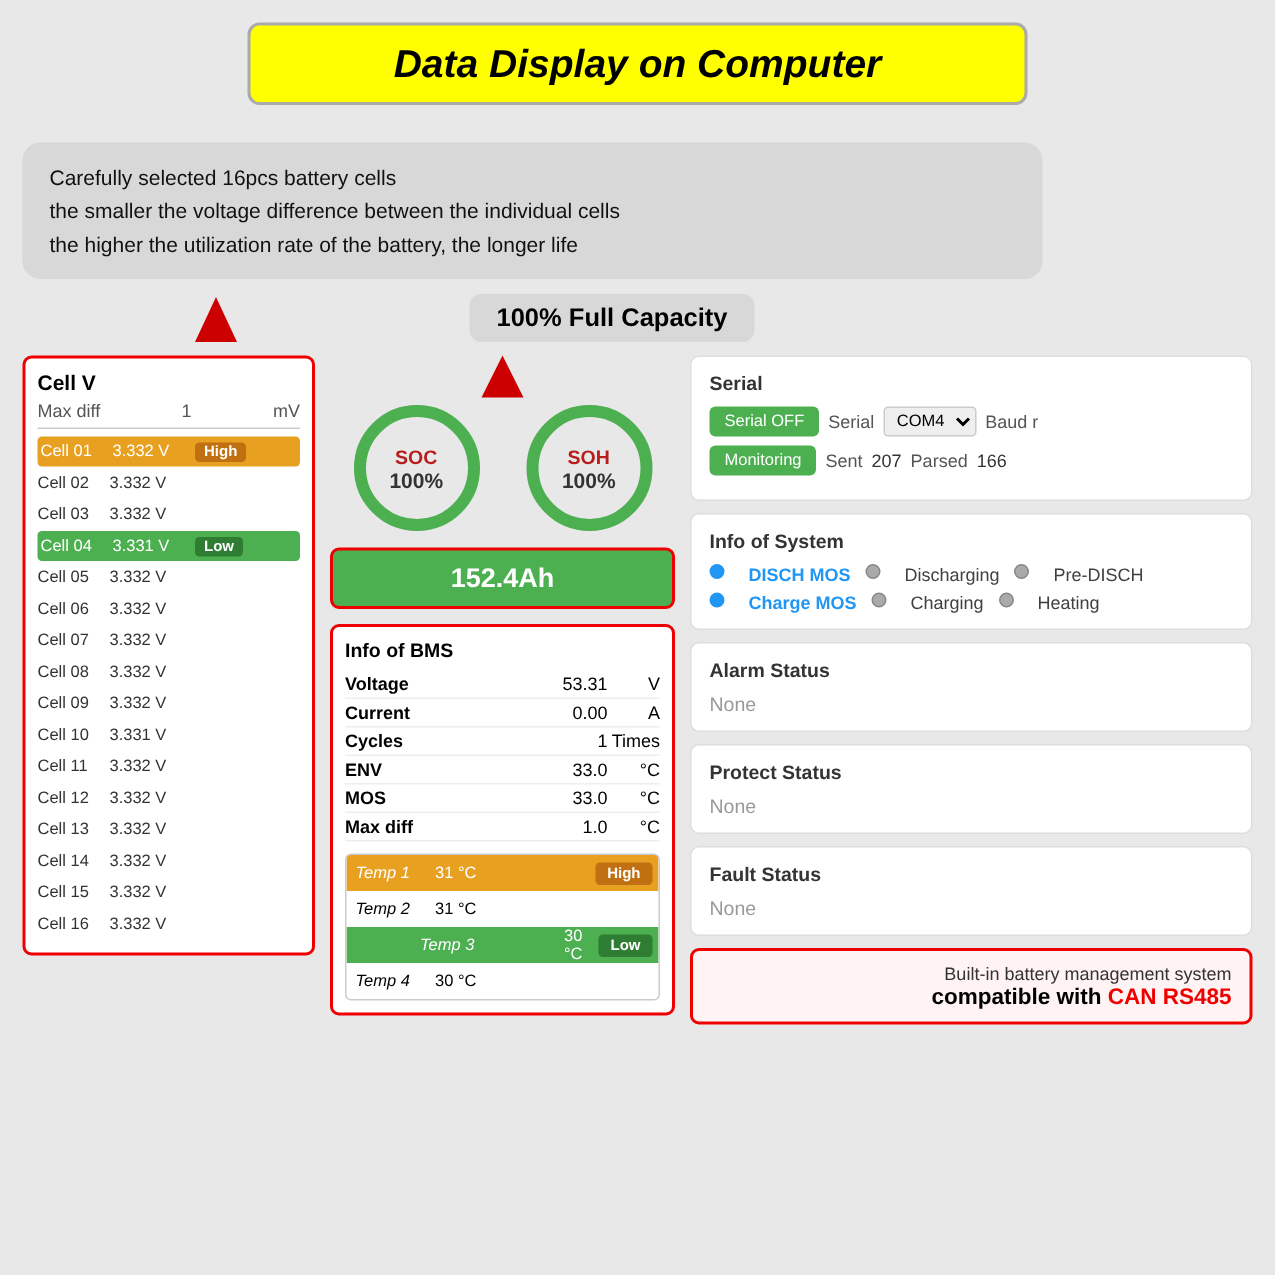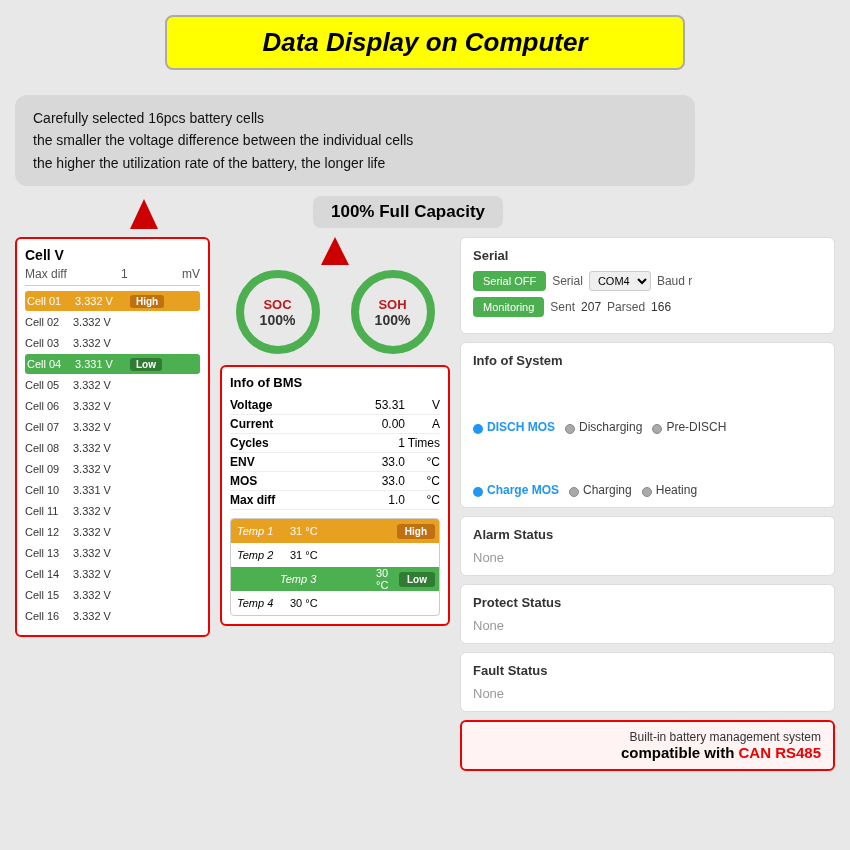--- a/index.html
+++ b/index.html
@@ -328,23 +328,22 @@
     
     .system-row {
       display: flex;
       align-items: center;
       gap: 10px;
       flex-wrap: wrap;
       font-size: 12px;
     }
     .system-item {
       display: flex;
-      align-items: flex-end;
-      gap: 4px;
-      margin-top: 44px;
+      align-items: flex-start;
+      gap: 16px;
     }
     .dot-blue {
       width: 10px; height: 10px;
       border-radius: 50%;
       background: #2196f3;
       flex-shrink: 0;
     }
     .dot-gray {
       width: 10px; height: 10px;
       border-radius: 50%;
@@ -515,20 +514,21 @@
             <circle cx="45" cy="45" r="38" fill="none" stroke="#e0e0e0" stroke-width="8"></circle>
             <circle cx="45" cy="45" r="38" fill="none" stroke="#4caf50" stroke-width="8" stroke-dasharray="239" stroke-dashoffset="0" stroke-linecap="round" transform="rotate(-90 45 45)"></circle>
           </svg>
           <div class="gauge-text">
             <div class="gauge-label">SOH</div>
             <div class="gauge-value">100%</div>
           </div>
         </div>
       </div>
 
+      <div class="capacity-bar">152.4Ah</div>
 
       <div class="bms-panel">
         <div class="bms-title">Info of BMS</div>
         <div id="bms-rows-container">
             <div class="bms-row">
               <span class="bms-key">Voltage</span>
               <span class="bms-val">53.31</span>
               <span class="bms-unit">V</span>
             </div>
             <div class="bms-row">

